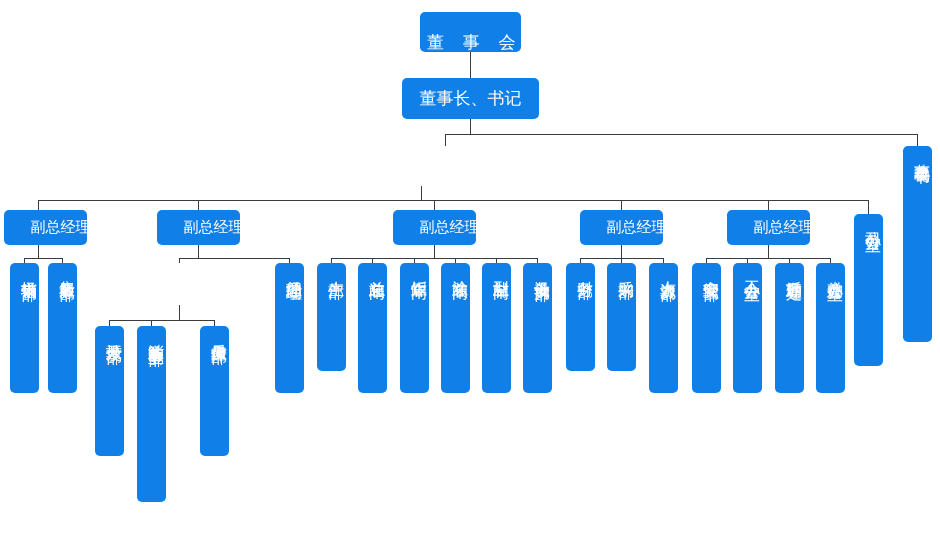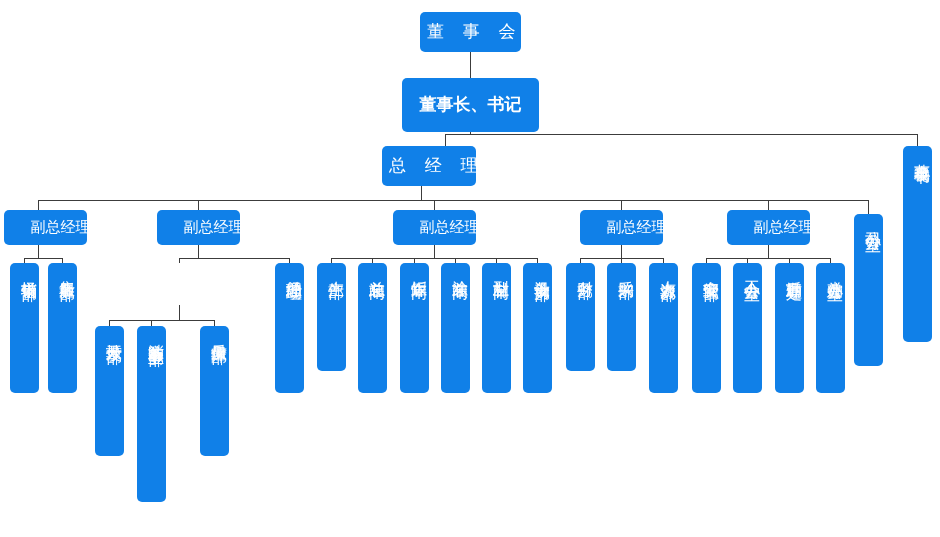--- a/index.html
+++ b/index.html
@@ -111,35 +111,32 @@
     <div class="ln v" style="left:663px;top:258px;height:5px;"></div>
 
     <div class="ln v" style="left:768px;top:245px;height:13px;"></div>
     <div class="ln h" style="left:706px;top:258px;width:124px;"></div>
     <div class="ln v" style="left:706px;top:258px;height:5px;"></div>
     <div class="ln v" style="left:747px;top:258px;height:5px;"></div>
     <div class="ln v" style="left:789px;top:258px;height:5px;"></div>
     <div class="ln v" style="left:830px;top:258px;height:5px;"></div>
   </div>
 
-  <div class="node h spaced" style="left:420px;top:12px;width:101px;height:40px;">
+  <div class="node h spaced" style="left:420px;top:12px;width:101px;height:40px;align-items:flex-end;">
     <span class="tx">董 事 会</span>
   </div>
 
-  <div class="node h" style="left:402px;top:78px;width:137px;height:54px;font-weight:bold;">
+  <div class="node h" style="left:402px;top:78px;width:137px;height:41px;">
     <span class="tx">董事长、书记</span>
   </div>
 
   <div class="node v" style="left:903px;top:146px;width:29px;height:196px;">
     <span class="tx">董事会秘书</span>
   </div>
 
-  <div class="node h spaced" style="left:382px;top:146px;width:94px;height:40px;">
-    <span class="tx">总 经 理</span>
-  </div>
 
   <div class="node v" style="left:854px;top:214px;width:29px;height:152px;">
     <span class="tx">公司办公室</span>
   </div>
 
   <div class="node h small" style="left:4px;top:210px;width:83px;height:35px;">
     <span class="tx">副总经理</span>
   </div>
   <div class="node h small" style="left:157px;top:210px;width:83px;height:35px;">
     <span class="tx">副总经理</span>

